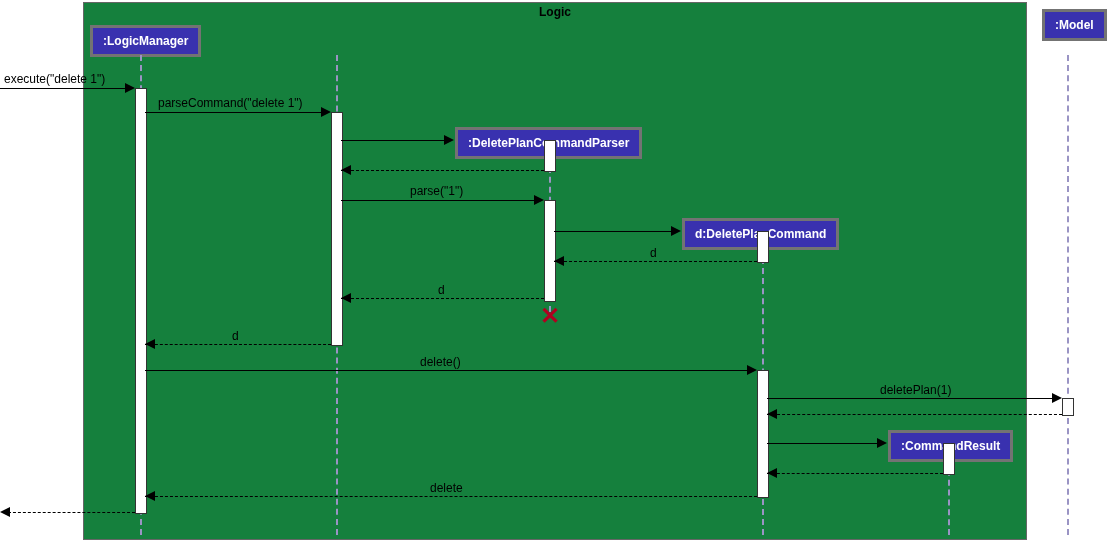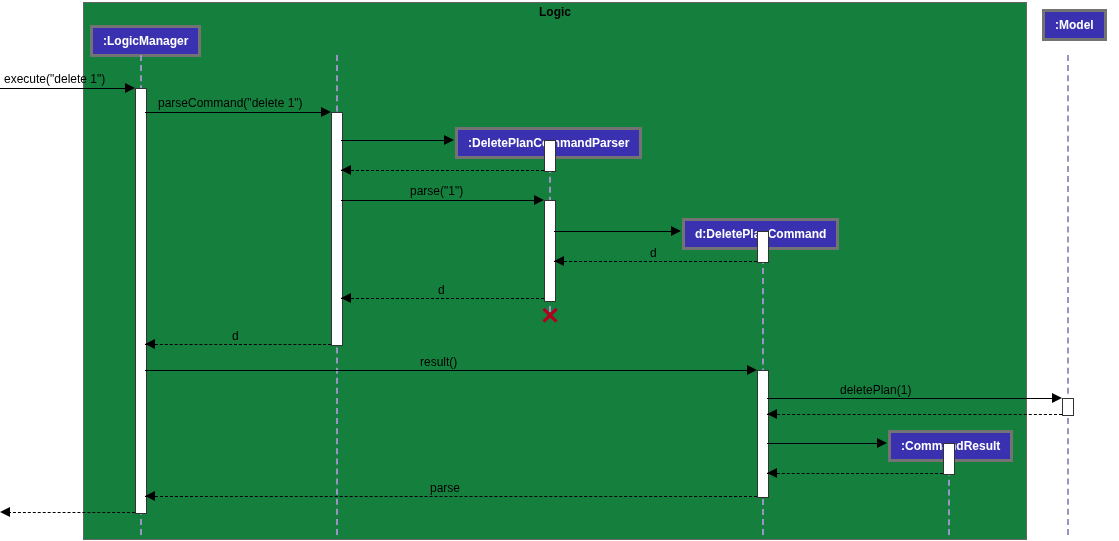--- a/index.html
+++ b/index.html
@@ -79,35 +79,35 @@
   <div class="msg-label" style="left:438px;top:283px">d</div>
 
   <div class="cross" style="left:540px;top:304px">✕</div>
 
   <div class="msg-line dashed" style="left:145px;top:344px;width:186px"></div>
   <div class="arrow-l" style="left:145px;top:339px"></div>
   <div class="msg-label" style="left:232px;top:329px">d</div>
 
   <div class="msg-line" style="left:145px;top:370px;width:606px"></div>
   <div class="arrow-r" style="left:747px;top:365px"></div>
-  <div class="msg-label" style="left:420px;top:355px">result()</div>
+  <div class="msg-label" style="left:420px;top:355px">delete()</div>
 
   <div class="msg-line" style="left:767px;top:398px;width:289px"></div>
   <div class="arrow-r" style="left:1052px;top:393px"></div>
-  <div class="msg-label" style="left:840px;top:383px">deletePlan(1)</div>
+  <div class="msg-label" style="left:880px;top:383px">deletePlan(1)</div>
 
   <div class="msg-line dashed" style="left:767px;top:414px;width:295px"></div>
   <div class="arrow-l" style="left:767px;top:409px"></div>
 
   <div class="msg-line" style="left:767px;top:443px;width:113px"></div>
   <div class="arrow-r" style="left:877px;top:438px"></div>
 
   <div class="msg-line dashed" style="left:767px;top:473px;width:176px"></div>
   <div class="arrow-l" style="left:767px;top:468px"></div>
 
   <div class="msg-line dashed" style="left:145px;top:496px;width:612px"></div>
   <div class="arrow-l" style="left:145px;top:491px"></div>
-  <div class="msg-label" style="left:430px;top:481px">parse</div>
+  <div class="msg-label" style="left:430px;top:481px">delete</div>
 
   <div class="msg-line dashed" style="left:8px;top:512px;width:127px"></div>
   <div class="arrow-l" style="left:0px;top:507px"></div>
 
 </div>
 
 </body></html>

